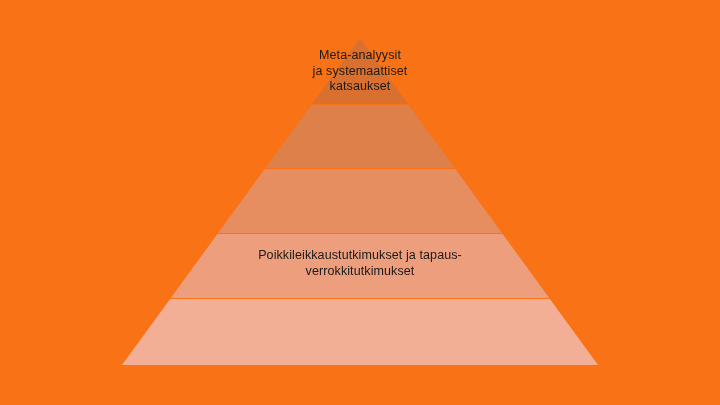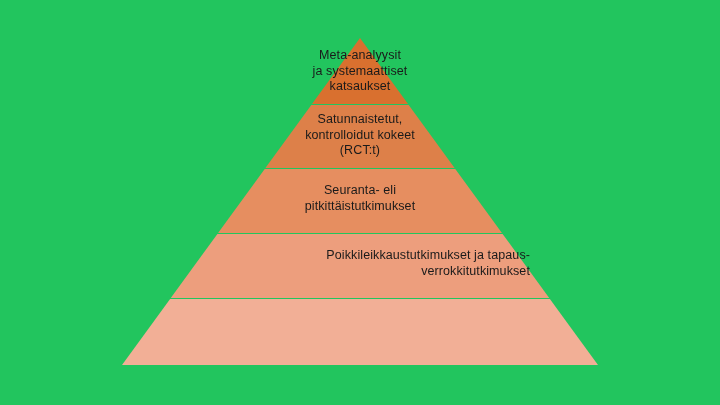--- a/index.html
+++ b/index.html
@@ -36,46 +36,41 @@
     font-family: "Liberation Sans", sans-serif;
     font-size: 12.5px;
     line-height: 15.5px;
     white-space: pre-line;
     letter-spacing: 0.1px;
   }
 
   #tier-label-0 { left: 260px; top: 48px;  width: 200px; }
   #tier-label-1 { left: 250px; top: 112px; width: 220px; }
   #tier-label-2 { left: 230px; top: 183px; width: 260px; }
-  #tier-label-3 { left: 190px; top: 248px; width: 340px; text-align: right; }
+  #tier-label-3 { left: 190px; top: 248px; width: 340px; }
   #tier-label-4 { left: 180px; top: 319px; width: 360px; }
 </style>
 </head>
 <body>
 
-<div id="pyramid-figure" style="background: #22c55e;">
+<div id="pyramid-figure" style="background: #f97316;">
 
   <svg id="pyramid-svg" viewBox="0 0 720 405">
     <g>
       <polygon points="360.00,38.00 408.04,104.00 311.96,104.00" fill="#D9702F"></polygon>
       <polygon points="311.31,104.90 408.69,104.90 454.62,168.00 265.38,168.00" fill="#DD8049"></polygon>
       <polygon points="264.73,168.90 455.27,168.90 501.93,233.00 218.07,233.00" fill="#E68E60"></polygon>
       <polygon points="217.42,233.90 502.58,233.90 549.24,298.00 170.76,298.00" fill="#ED9E7D"></polygon>
       <polygon points="170.11,298.90 549.89,298.90 598.00,365.00 122.00,365.00" fill="#F2AF96"></polygon>
     </g>
   </svg>
 
   <div class="tier-label" id="tier-label-0" style="color: rgb(26, 26, 26);">Meta-analyysit
 ja systemaattiset
 katsaukset</div>
 
-  <div class="tier-label" id="tier-label-1" style="color: rgb(26, 26, 26);">Satunnaistetut,
-kontrolloidut kokeet
-(RCT:t)</div>
 
-  <div class="tier-label" id="tier-label-2" style="color: rgb(26, 26, 26);">Seuranta- eli
-pitkittäistutkimukset</div>
 
   <div class="tier-label" id="tier-label-3" style="color: rgb(26, 26, 26);">Poikkileikkaustutkimukset ja tapaus-
 verrokkitutkimukset</div>
 
 
 </div>
 
 </body></html>

